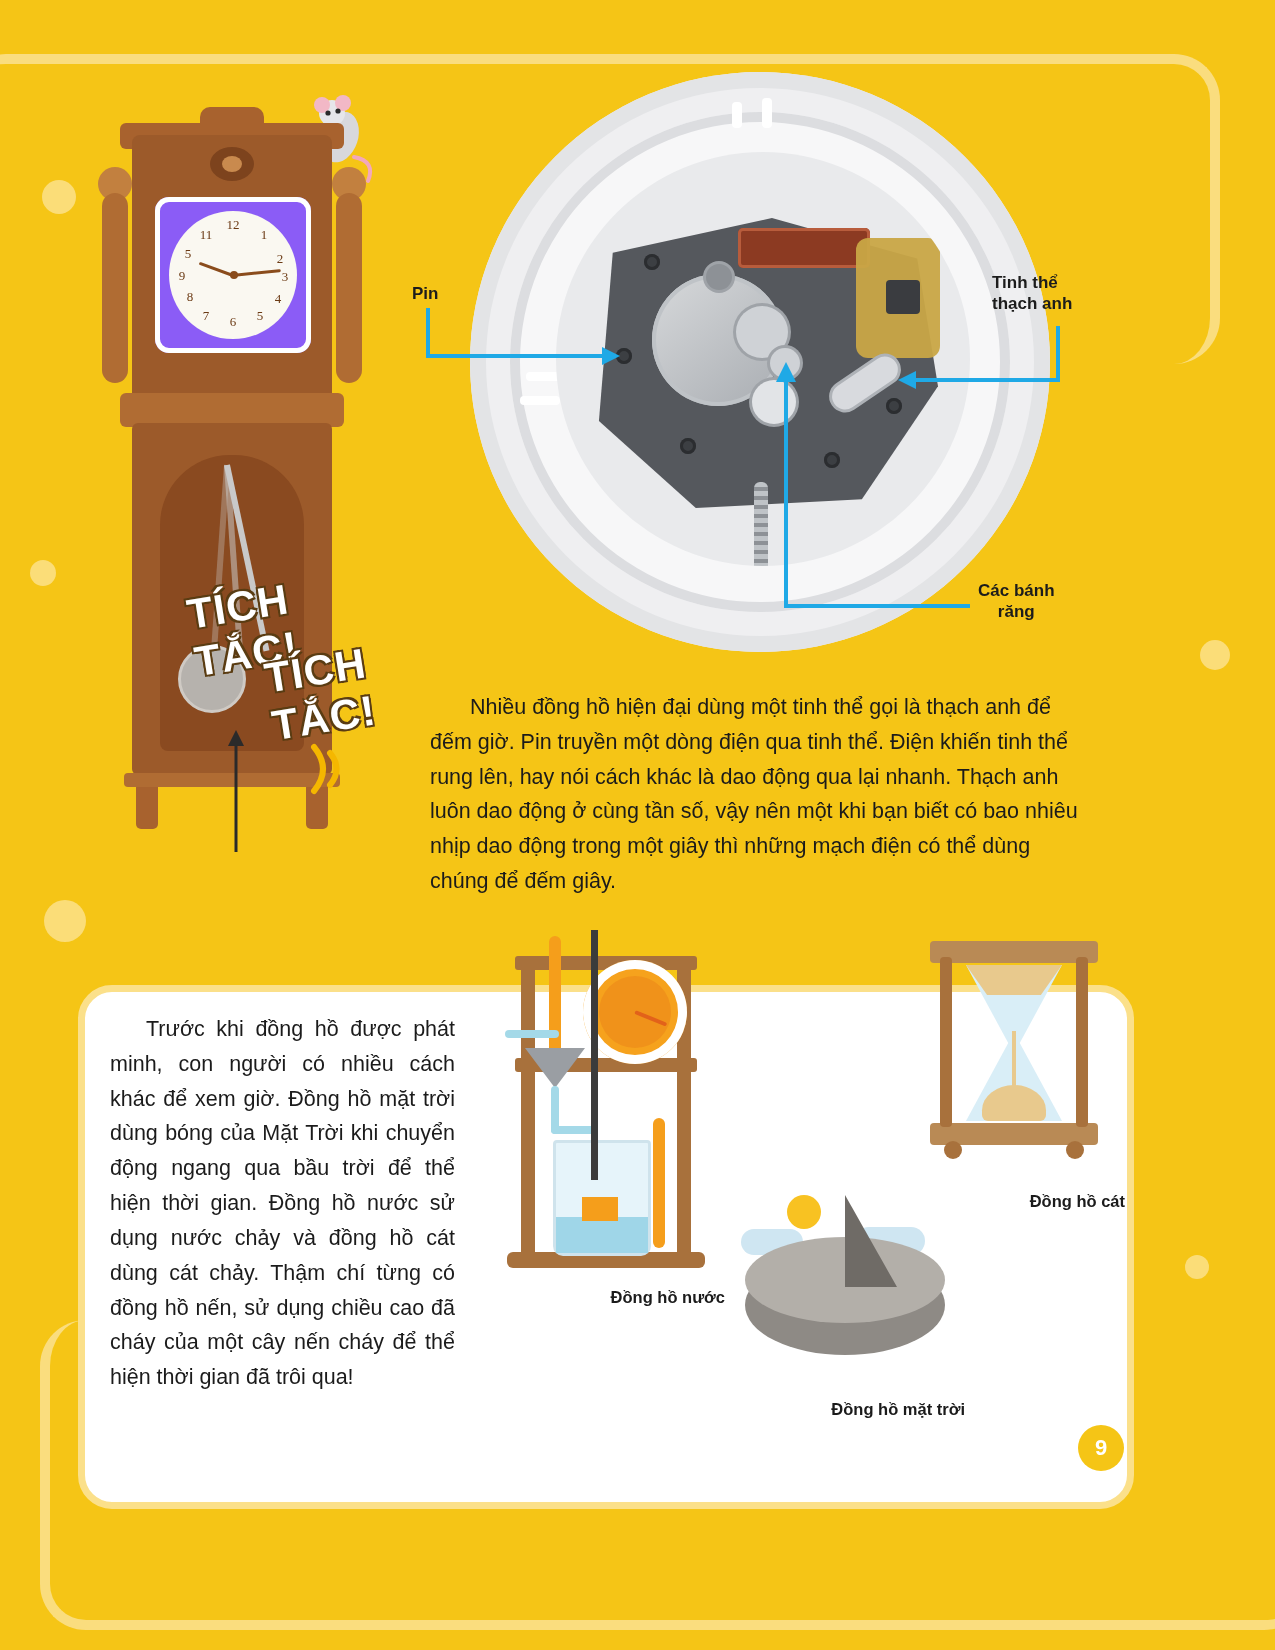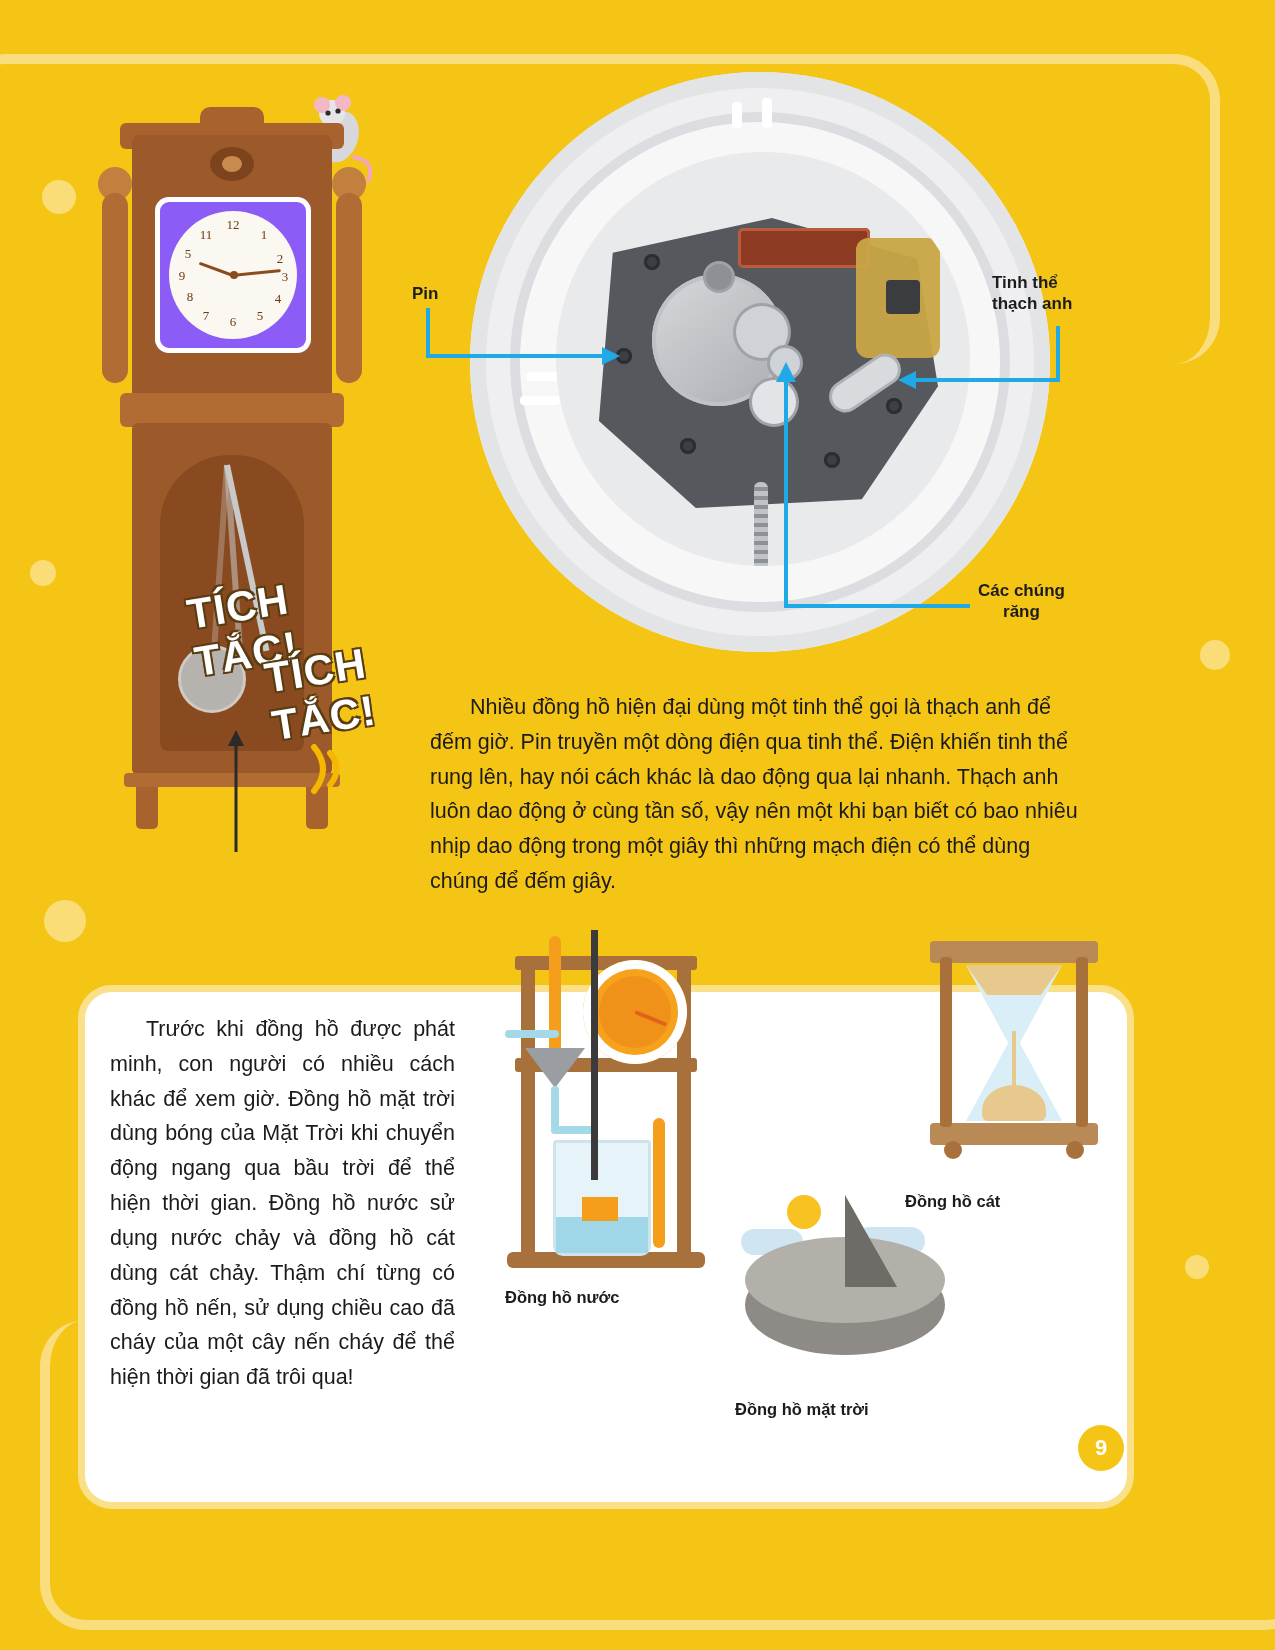--- a/index.html
+++ b/index.html
@@ -456,21 +456,21 @@
     display: flex;
     align-items: center;
     justify-content: center;
   }
 
   .fig-cap {
     position: absolute;
     font-weight: bold;
     font-size: 16.5px;
     color: #1b1b1b;
-    text-align: left;
+    text-align: right;
   }
 
   
   .water-clock { position: absolute; left: 505px; top: 930px; width: 220px; height: 350px; }
   .wc-post { position: absolute; background: #a8713c; border-radius: 3px; }
   .wc-dial {
     position: absolute; left: 78px; top: 30px; width: 104px; height: 104px;
     border-radius: 50%; background: #f6a21d; box-shadow: inset 0 0 0 9px #ffffff;
   }
   .wc-dial-in { position: absolute; inset: 16px; border-radius: 50%; background: #f0921a; }
@@ -637,21 +637,21 @@
     <div>Tinh thể</div>
     <div>thạch anh</div>
 
   </div>
   <svg class="arrow-svg" style="left:890px;top:318px;width:180px;height:80px;">
     <path d="M168 8 L168 62 L22 62" stroke="#1fa9e6" stroke-width="4" fill="none"></path>
     <path d="M8 62 L26 53 L26 71 Z" fill="#1fa9e6"></path>
   </svg>
 
   <div class="callout-label" style="left:978px;top:580px;">
-    <div>Các chúng</div>
+    <div>Các bánh</div>
     <div style="text-align:center;">răng</div>
   </div>
   <svg class="arrow-svg" style="left:760px;top:356px;width:220px;height:262px;">
     <path d="M210 250 L26 250 L26 22" stroke="#1fa9e6" stroke-width="4" fill="none"></path>
     <path d="M26 6 L16 26 L36 26 Z" fill="#1fa9e6"></path>
   </svg>
 
   <div class="body-par"><span class="indent"></span><span>Nhiều đồng hồ hiện đại dùng một tinh thể gọi là thạch anh để đếm giờ. Pin truyền một dòng điện qua tinh thể. Điện khiến tinh thể rung lên, hay nói cách khác là dao động qua lại nhanh. Thạch anh luôn dao động ở cùng tần số, vậy nên một khi bạn biết có bao nhiêu nhịp dao động trong một giây thì những mạch điện có thể dùng chúng để đếm giây.</span></div>
 
   <div class="card"></div>

